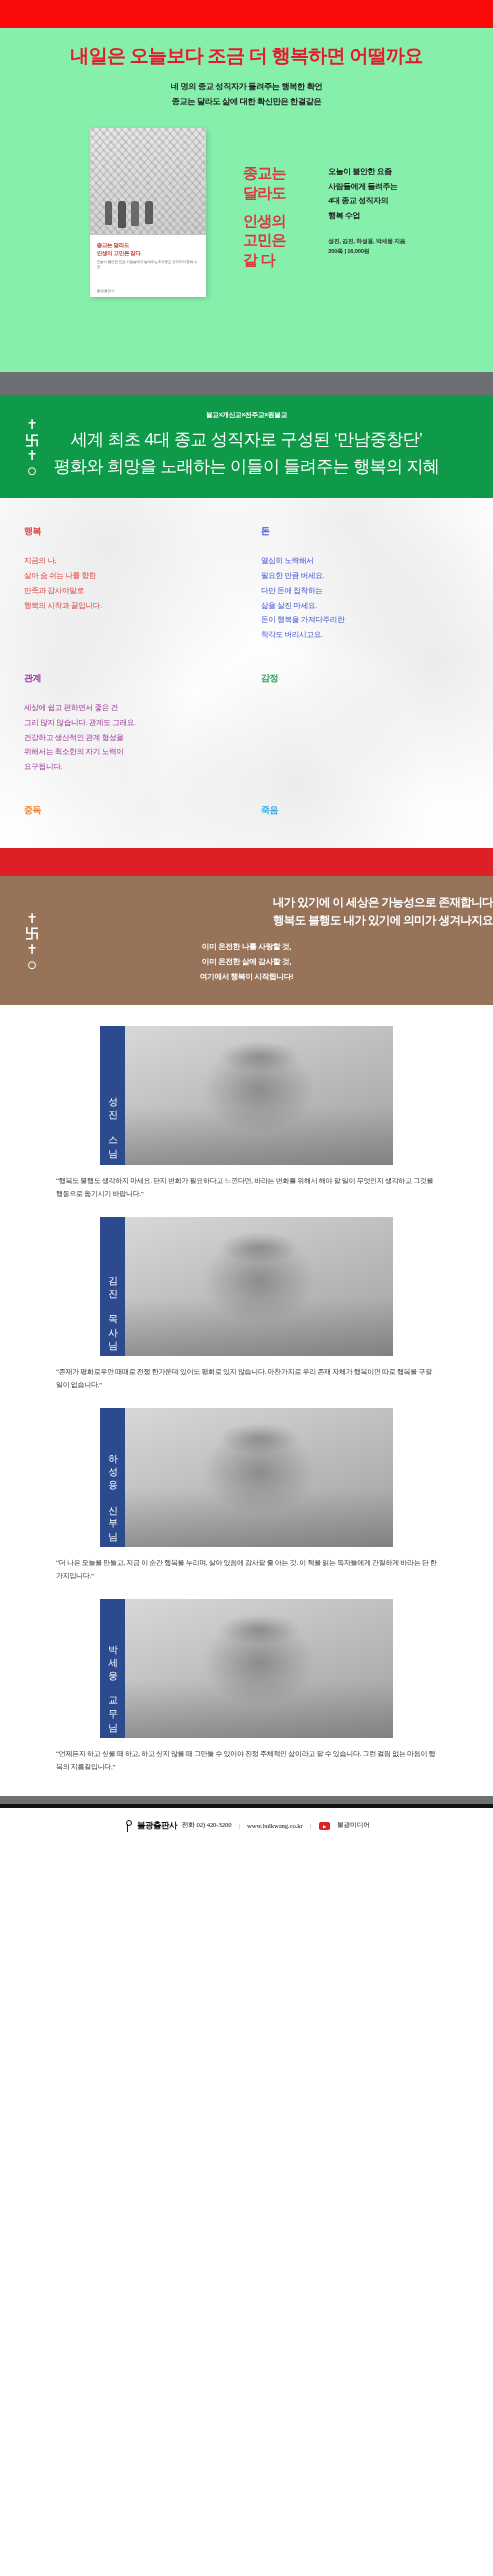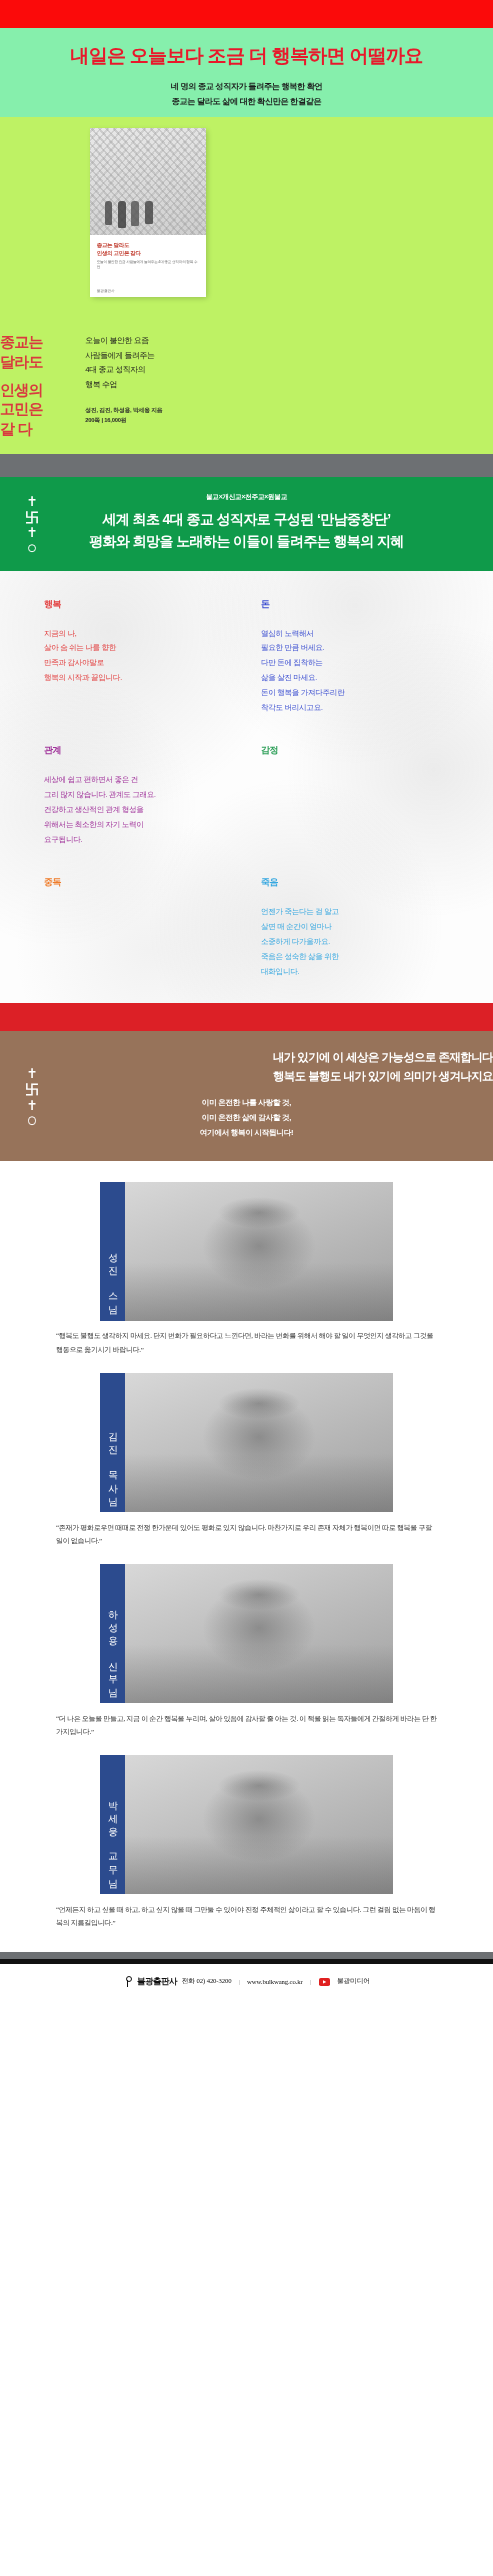--- a/index.html
+++ b/index.html
@@ -23,21 +23,21 @@
     letter-spacing:-0.7px; line-height:1.25;
   }
   .headline-sub {
     margin-top:11px; font-size:8.2px; font-weight:bold; color:#1b1b1b;
     letter-spacing:-0.4px; line-height:1.85;
   }
 
   
   .book-hero {
     position:relative; display:flex; align-items:flex-start;
-    padding:11px 0 15.8px 0; background:#bef264; min-height:255px;flex-direction:column;
+    padding:11px 0 15.8px 0; background:#86efac; min-height:255px;
   }
   .book-cover-wrap {
     width:182px; margin-left:61px; position:relative; flex:none;
   }
   .book-cover {
     width:116px; height:169px; margin-left:29px; position:relative;
     background:linear-gradient(150deg,#f2f2f2 0%,#e6e6e6 45%,#d9d9d9 100%);
     box-shadow:1.8px 2.4px 5.5px rgba(0,0,0,.20);
     overflow:hidden;
   }
@@ -67,21 +67,21 @@
   .cover-pub { position:absolute; left:6.7px; bottom:4.8px; font-size:3.6px; color:#777; }
 
   .book-info { flex:1; padding-top:35px; display:flex; gap:13.3px; }
   .book-title-red {
     font-size:15px; font-weight:bold; color:#d93a3f;
     line-height:1.3; letter-spacing:-0.7px; flex:none; width:72px;
   }
   .book-title-red .ttl-gap { display:block; height:8.5px; }
   .book-meta { flex:1; padding-top:1.8px; }
   .book-desc {
-    font-size:7.9px; font-weight:normal; color:#1d1d1d;
+    font-size:7.9px; font-weight:bold; color:#1d1d1d;
     line-height:1.85; letter-spacing:-0.4px;
   }
   .book-credits {
     margin-top:13.3px; font-size:5.8px; font-weight:bold; color:#2a2a2a;
     line-height:1.7; letter-spacing:-0.2px;
   }
 
   
   .gray-bar { width:100%; height:23px; background:#6d7073; }
   .green-banner {
@@ -96,21 +96,21 @@
   .sym { font-size:13.3px; line-height:1.05; font-weight:bold; }
   .sym-circle {
     width:8.5px; height:8.5px; border:1.9px solid #fff; border-radius:50%;
     margin-top:1.8px;
   }
   .green-eyebrow {
     font-size:6.7px; font-weight:bold; color:#fff;
     letter-spacing:-0.3px; margin-bottom:7.3px;
   }
   .green-line {
-    font-size:14px; font-weight:bold; color:#fff;
+    font-size:17px; font-weight:normal; color:#fff;
     letter-spacing:-0.6px; line-height:1.55;
   }
 
   
   .topics {
     position:relative; background:#fdfdfd; padding:27px 0 24px 0;
     overflow:hidden;
   }
   .topics::before {
     content:""; position:absolute; inset:0;
@@ -118,21 +118,21 @@
       radial-gradient(circle at 22% 14%, rgba(120,120,120,.13), transparent 34%),
       radial-gradient(circle at 72% 8%,  rgba(110,110,110,.11), transparent 30%),
       radial-gradient(circle at 12% 55%, rgba(120,120,120,.10), transparent 28%),
       radial-gradient(circle at 88% 46%, rgba(110,110,110,.12), transparent 30%),
       radial-gradient(circle at 60% 82%, rgba(120,120,120,.13), transparent 32%),
       radial-gradient(circle at 30% 88%, rgba(130,130,130,.09), transparent 26%);
     pointer-events:none;
   }
   .topic-grid {
     position:relative; display:grid; grid-template-columns:1fr 1fr;
-    row-gap:29px; padding:0 44px;
+    row-gap:29px; padding:0 24px;
   }
   .topic-col-left  { padding-right:14.5px; }
   .topic-col-right { padding-left:14.5px; }
   .topic-head {
     font-size:9px; font-weight:bold; letter-spacing:-0.4px; margin-bottom:6.7px;
   }
   .topic-body {
     font-family:"Liberation Serif","DejaVu Serif",serif;
     font-size:7.6px; line-height:1.95; letter-spacing:-0.3px;margin-top:16px;
   }
@@ -317,25 +317,20 @@
 요구됩니다.</div>
       </div>
       <div class="topic-col-right">
         <div class="topic-head" style="color:#2fa05a">감정</div>
       </div>
       <div class="topic-col-left">
         <div class="topic-head" style="color:#ef7c2a">중독</div>
       </div>
       <div class="topic-col-right">
         <div class="topic-head" style="color:#37a8e0">죽음</div>
-        <div class="topic-body" style="color:#37a8e0;white-space:pre-line">언젠가 죽는다는 걸 알고
-살면 매 순간이 얼마나
-소중하게 다가올까요.
-죽음은 성숙한 삶을 위한
-대화입니다.</div>
       </div>
     </div>
   </div>
 
   <div class="red-strip"></div>
 
   <div class="brown-banner">
     <div class="symbol-col">
       <div class="sym">✝</div>
       <div class="sym">卐</div>

